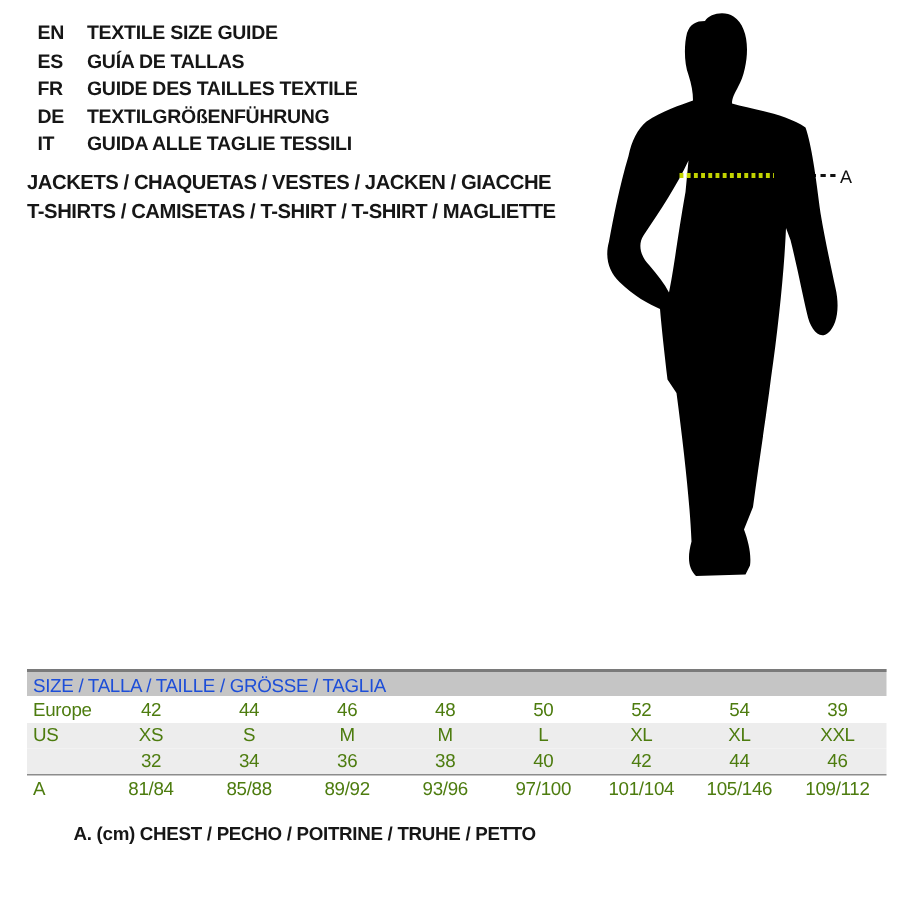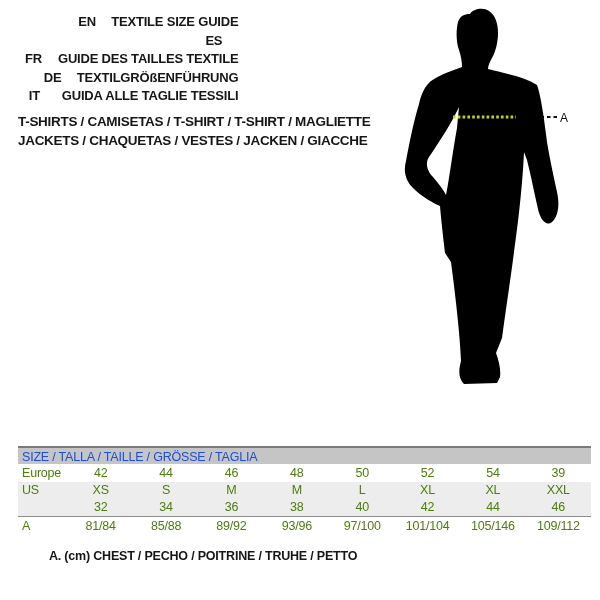--- a/index.html
+++ b/index.html
@@ -1,21 +1,21 @@
 <!DOCTYPE html>
 <html><head>
 <meta charset="utf-8">
 <style>
   html,body{margin:0;padding:0;background:#fff;}
   #page{position:relative;width:600px;height:600px;background:#ffffff;overflow:hidden;
         font-family:"Liberation Sans",sans-serif;color:#161616;}
 
   
   #langs{position:absolute;left:0;top:13px;}
-  .lang-row{display:flex;height:18.6px;line-height:18.6px;font-weight:bold;font-size:13px;letter-spacing:-0.2px;justify-content:flex-end;}
+  .lang-row{display:flex;height:18.6px;line-height:18.6px;font-weight:bold;font-size:13px;letter-spacing:-0.2px;}
   .lang-code{width:33px;margin-left:25px;}
   .lang-label{white-space:nowrap;}
 
   
   #cats{position:absolute;left:18px;top:112px;}
   .cat-line{height:19px;line-height:19px;font-weight:bold;font-size:13.5px;letter-spacing:-0.3px;white-space:nowrap;}
 
   
   #figure{position:absolute;left:400px;top:6px;width:175px;height:390px;}
 
@@ -38,38 +38,39 @@
 
 <div id="page">
 
   <div id="langs">
     <div class="lang-row">
       <span class="lang-code">EN</span>
       <span class="lang-label">TEXTILE SIZE GUIDE</span>
     </div>
     <div class="lang-row">
       <span class="lang-code">ES</span>
+      <span class="lang-label">GUÍA DE TALLAS</span>
     </div>
     <div class="lang-row">
       <span class="lang-code">FR</span>
       <span class="lang-label">GUIDE DES TAILLES TEXTILE</span>
     </div>
     <div class="lang-row">
       <span class="lang-code">DE</span>
       <span class="lang-label">TEXTILGRÖßENFÜHRUNG</span>
     </div>
     <div class="lang-row">
       <span class="lang-code">IT</span>
       <span class="lang-label">GUIDA ALLE TAGLIE TESSILI</span>
     </div>
   </div>
 
   <div id="cats">
+    <div class="cat-line">JACKETS / CHAQUETAS / VESTES / JACKEN / GIACCHE</div>
     <div class="cat-line">T-SHIRTS / CAMISETAS / T-SHIRT / T-SHIRT / MAGLIETTE</div>
-    <div class="cat-line">JACKETS / CHAQUETAS / VESTES / JACKEN / GIACCHE</div>
   </div>
 
   <svg id="figure" viewBox="0 0 175 390" xmlns="http://www.w3.org/2000/svg">
 
     <line x1="134" y1="111" x2="157" y2="111" stroke="#111111" stroke-width="2" stroke-dasharray="3.5 3"></line>
 
     <path fill="#000000" d="
       M 70 8
       C 73 3 83 1 89 5
       C 95 9 98 17 98 27

